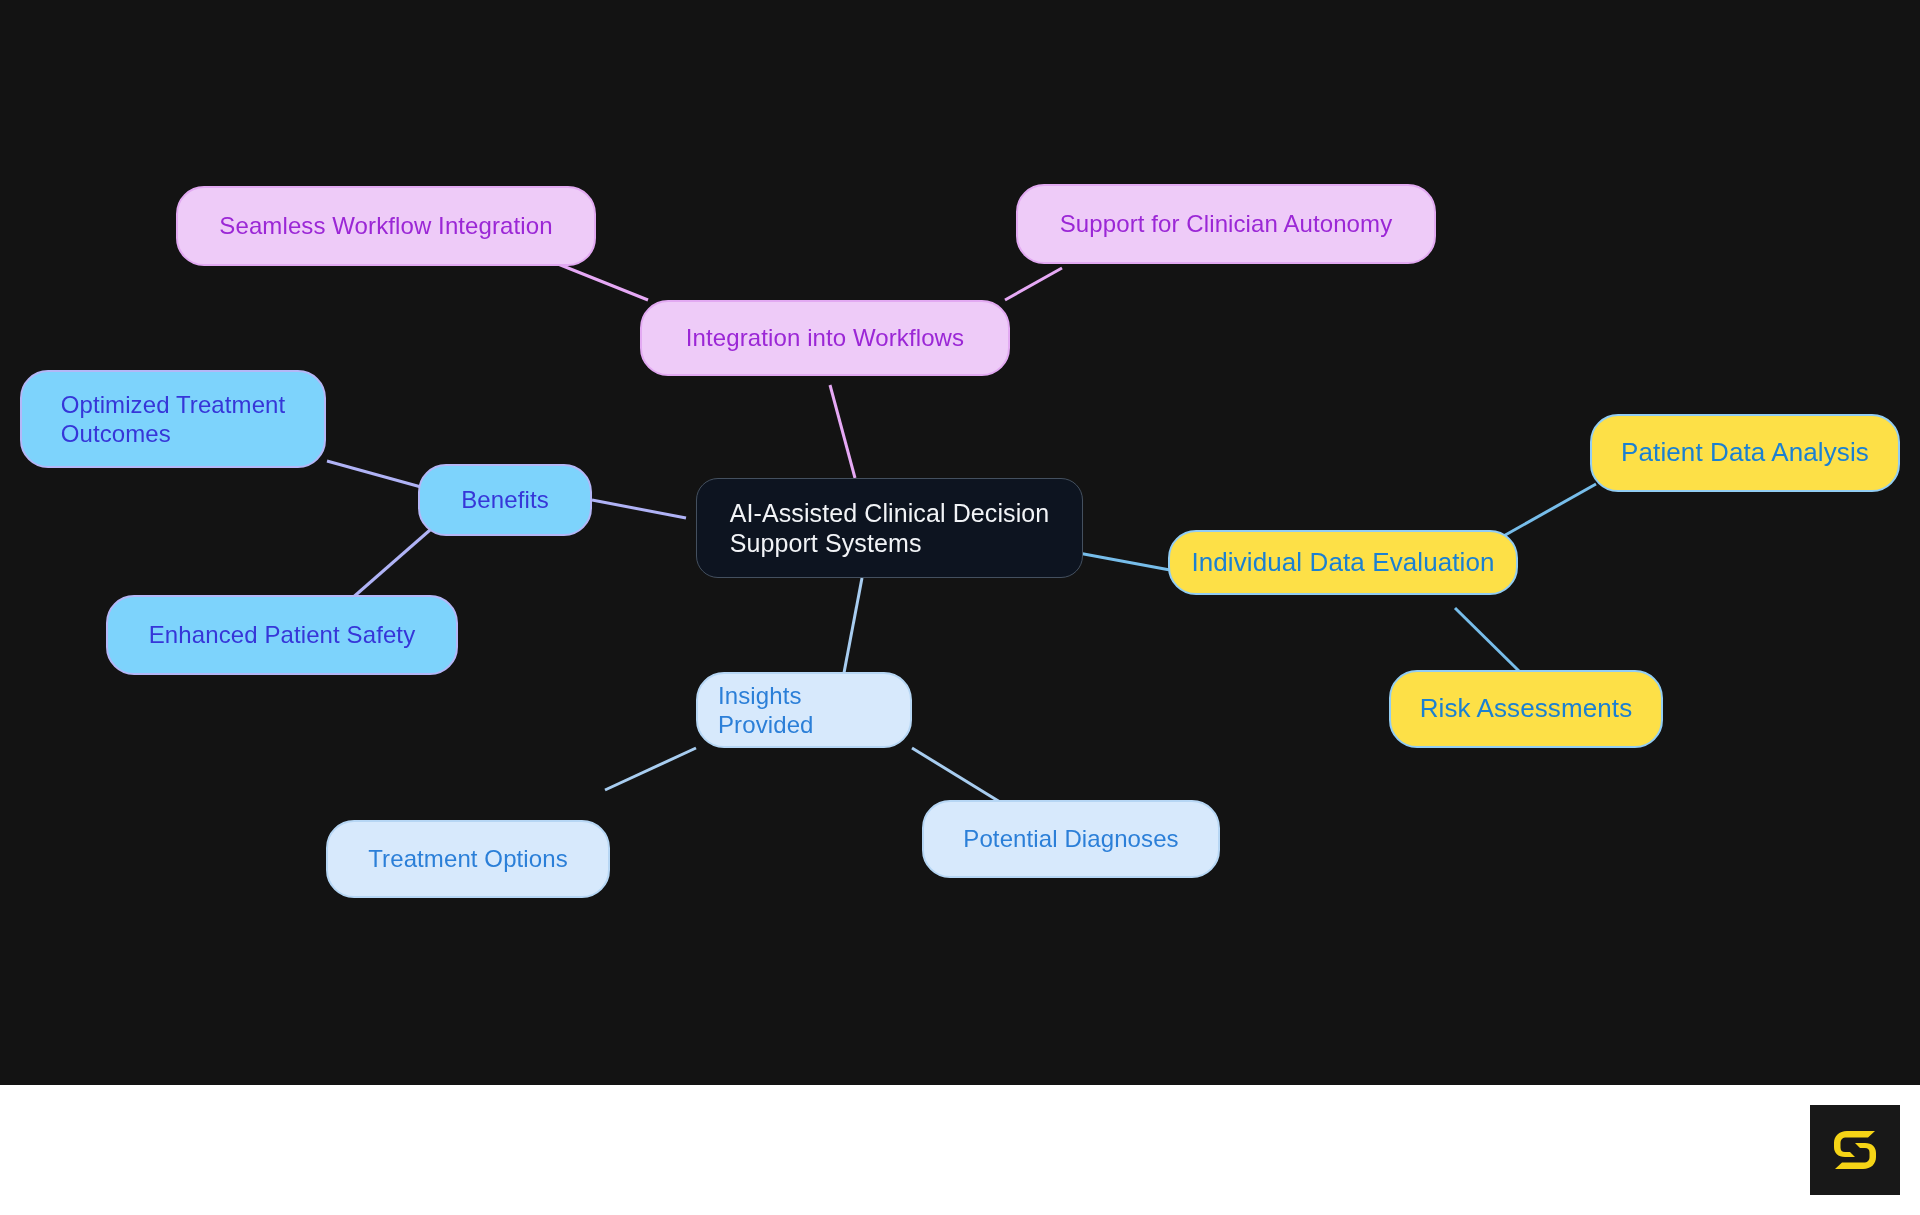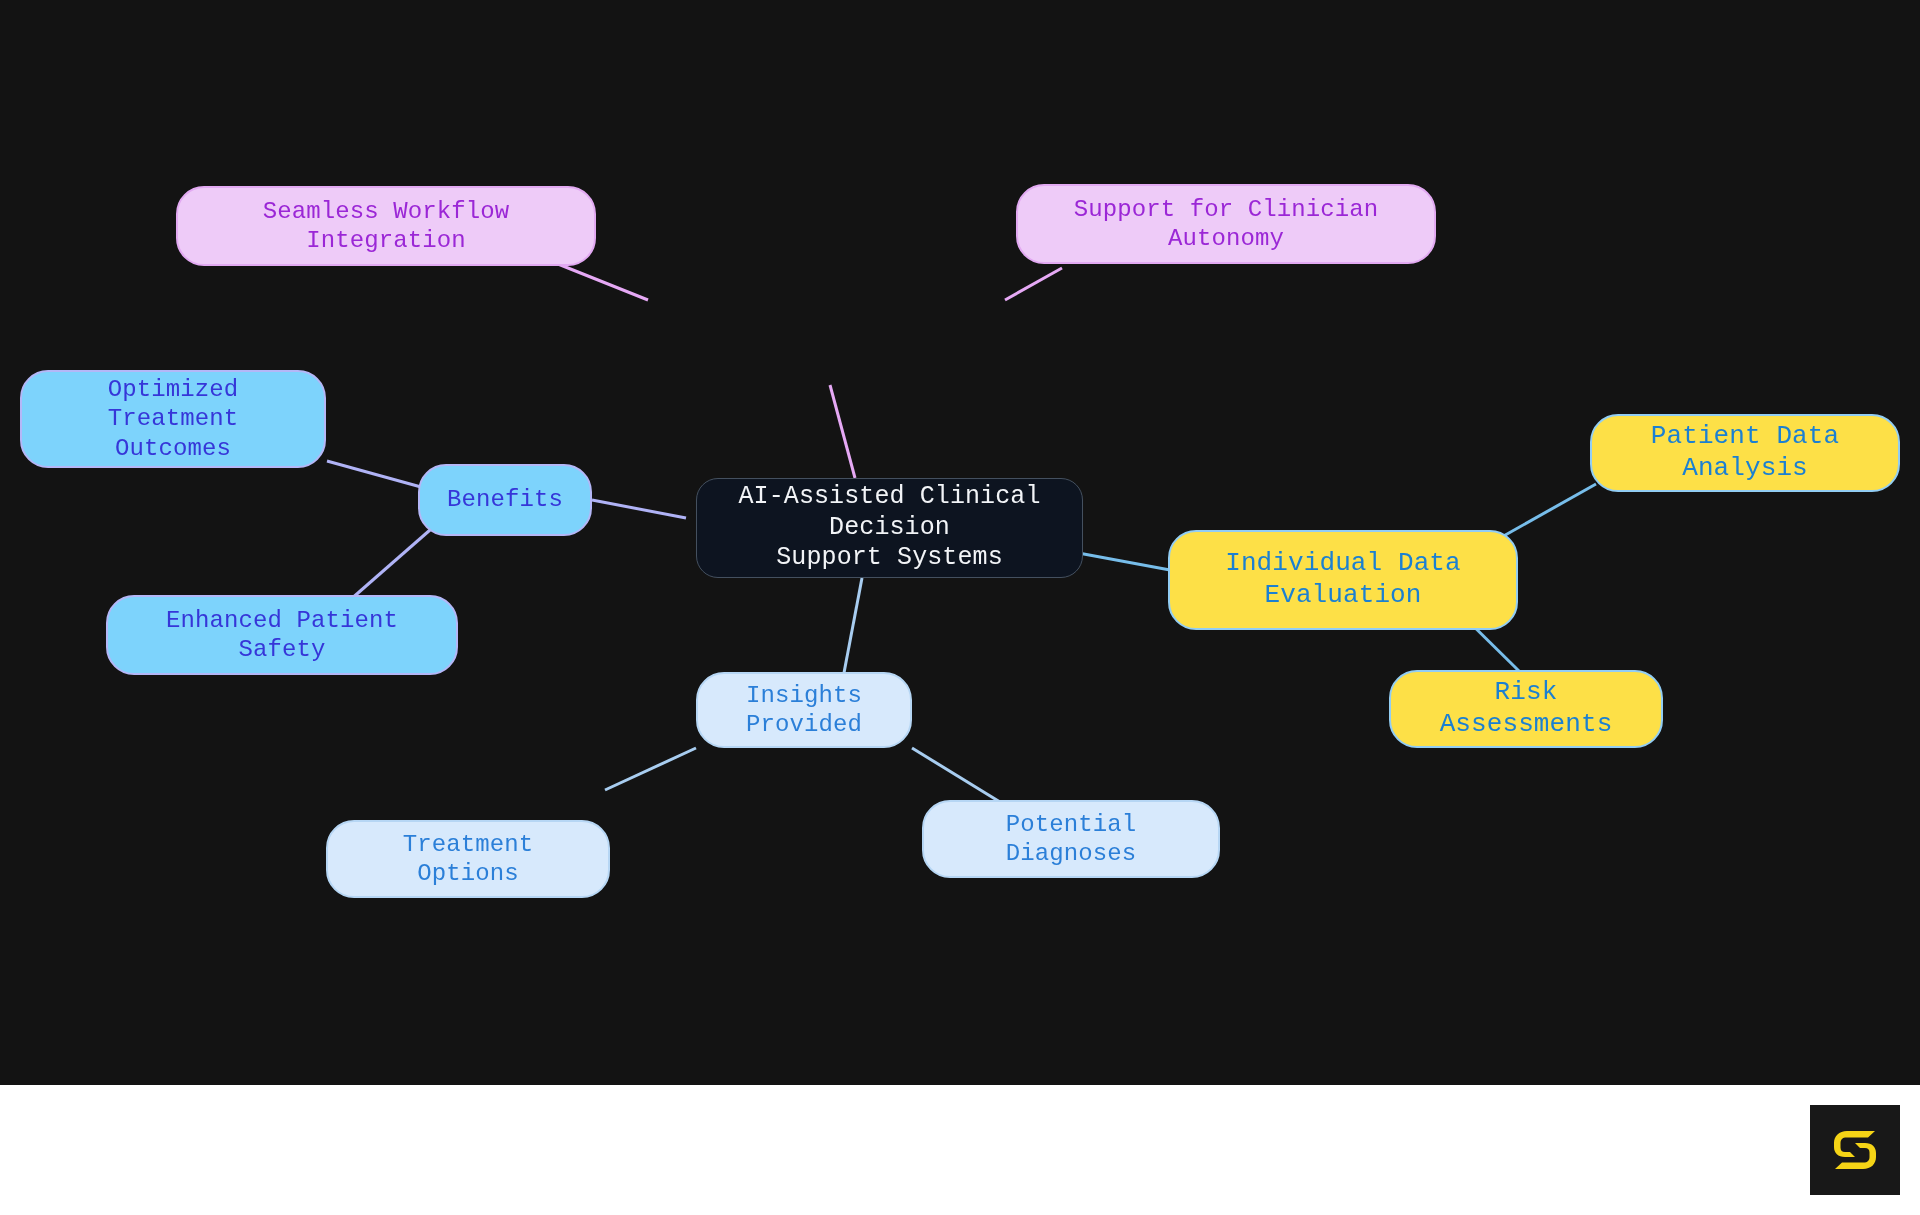--- a/index.html
+++ b/index.html
@@ -40,29 +40,27 @@
     height: 1085px;
   }
 
   
   .node {
     position: absolute;
     box-sizing: border-box;
     display: flex;
     align-items: center;
     justify-content: center;
-    text-align: center;
     border-radius: 28px;
     border-style: solid;
     border-width: 2px;
     line-height: 1.22;
     letter-spacing: 0.1px;
     padding: 6px 20px;
     white-space: pre-line;
-    font-family: Liberation Mono, monospace;
   }
 
   .node.root {
     background: #0d1420;
     border-color: #44505f;
     color: #f2f4f7;
     font-size: 25px;
     border-radius: 22px;
     border-width: 1px;
     margin-left: 10px;
@@ -148,33 +146,34 @@
       <path d="M 862 578 L 843 678" stroke="#a8cdf0" stroke-width="3" fill="none"></path>
 
       <path d="M 696 748 L 605 790" stroke="#a8cdf0" stroke-width="3" fill="none"></path>
 
       <path d="M 912 748 L 1000 802" stroke="#a8cdf0" stroke-width="3" fill="none"></path>
     </svg>
 
     <div class="node root" style="left:686px; top:478px; width:387px; height:100px;">AI-Assisted Clinical Decision
 Support Systems</div>
 
+    <div class="node pink" style="left:640px; top:300px; width:370px; height:76px;">Integration into Workflows</div>
 
     <div class="node pink" style="left:176px; top:186px; width:420px; height:80px;">Seamless Workflow Integration</div>
 
     <div class="node periwinkle" style="left:418px; top:464px; width:174px; height:72px;">Benefits</div>
 
     <div class="node pink" style="left:1016px; top:184px; width:420px; height:80px;">Support for Clinician Autonomy</div>
 
     <div class="node periwinkle" style="left:20px; top:370px; width:306px; height:98px;">Optimized Treatment
 Outcomes</div>
 
     <div class="node periwinkle" style="left:106px; top:595px; width:352px; height:80px;">Enhanced Patient Safety</div>
 
-    <div class="node sky" style="left:1168px; top:530px; width:350px; height:100px;">Individual Data Evaluation</div>
+    <div class="node sky" style="left:1168px; top:530px; width:350px; height:65px;">Individual Data Evaluation</div>
 
     <div class="node sky" style="left:1590px; top:414px; width:310px; height:78px;">Patient Data Analysis</div>
 
     <div class="node sky" style="left:1389px; top:670px; width:274px; height:78px;">Risk Assessments</div>
 
     <div class="node paleblue" style="left:696px; top:672px; width:216px; height:76px;">Insights Provided</div>
 
     <div class="node paleblue" style="left:326px; top:820px; width:284px; height:78px;">Treatment Options</div>
 
     <div class="node paleblue" style="left:922px; top:800px; width:298px; height:78px;">Potential Diagnoses</div>

